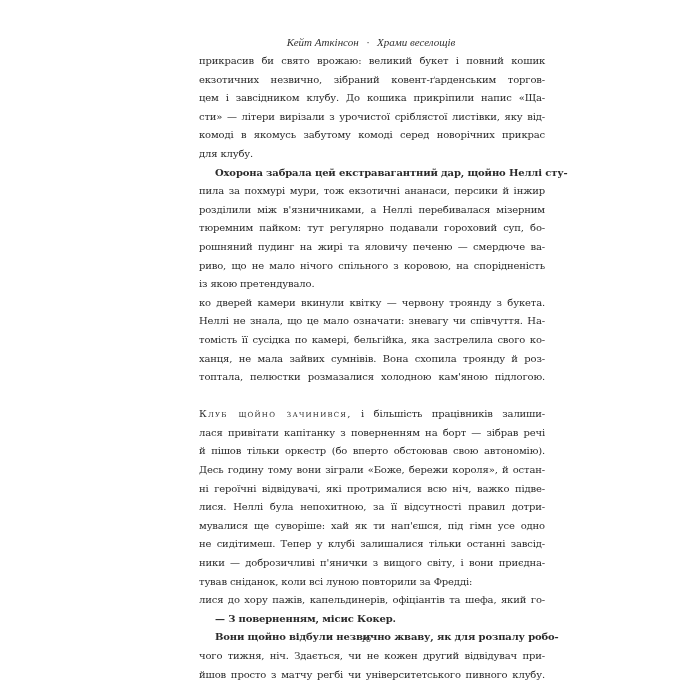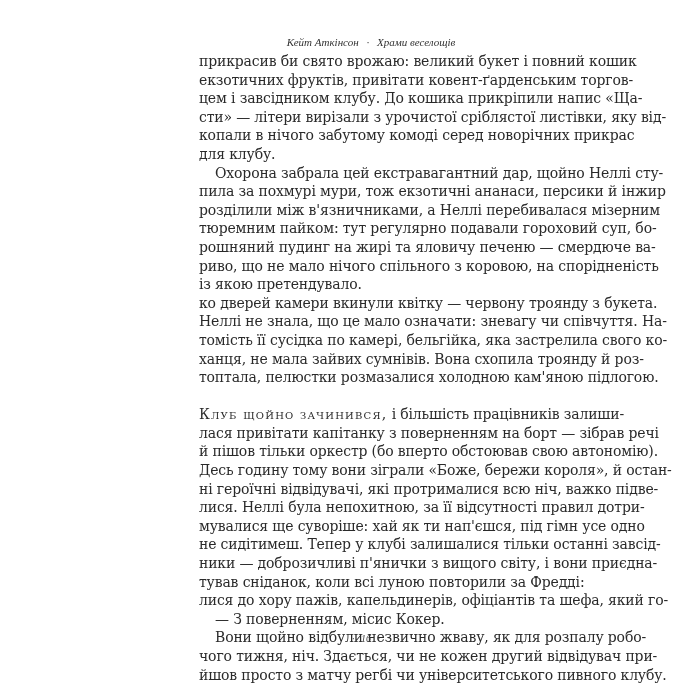--- a/index.html
+++ b/index.html
@@ -1,43 +1,43 @@
 <!DOCTYPE html>
 <html><head>
 <meta charset="utf-8">
 <style>
   html, body { margin:0; padding:0; background:#ffffff; }
   body { width:700px; height:700px; position:relative; overflow:hidden; font-family:"DejaVu Serif", serif; color:#2a2a2a; }
   .page { position:absolute; left:16px; top:0; width:700px; height:700px; background:#fff; }
   .running-head { position:absolute; top:36px; left:170px; width:370px; text-align:center; font-style:italic; font-size:11px; color:#333; font-family:"Liberation Serif", serif; }
   .text { position:absolute; left:183px; width:346px; top:52px; }
-  .line { display:block; height:18.6px; line-height:18.6px; font-size:14px; white-space:nowrap; text-align:justify; text-align-last:justify; letter-spacing:-0.15px; }
+  .line { display:block; height:18.6px; line-height:18.6px; font-size:10px; white-space:nowrap; text-align:justify; text-align-last:justify; letter-spacing:-0.15px; }
   .line.last { text-align-last:left; }
-  .line.indent { padding-left:16px; }
+  .line.indent { padding-left:16px;font-weight:bold; }
   .gap { height:18.6px; }
   .sc { font-variant:small-caps; letter-spacing:1.2px; }
   .folio { position:absolute; top:633px; left:300px; width:100px; text-align:center; font-style:italic; font-size:10px; color:#444; font-family:"Liberation Serif", serif; }
 </style>
 </head>
 <body>
 
 <div class="page">
 
   <div class="running-head">
     <span>Кейт Аткінсон</span>
     <span style="margin:0 5px;">·</span>
     <span>Храми веселощів</span>
   </div>
 
   <div class="text">
     <span class="line">прикрасив би свято врожаю: великий букет і повний кошик</span>
-    <span class="line">екзотичних фруктів, привітати ковент-ґарденським торгов-</span>
+    <span class="line">екзотичних незвично, зібраний ковент-ґарденським торгов-</span>
     <span class="line">цем і завсідником клубу. До кошика прикріпили напис «Ща-</span>
     <span class="line">сти» — літери вирізали з урочистої сріблястої листівки, яку від-</span>
-    <span class="line">копали в нічого забутому комоді серед новорічних прикрас</span>
+    <span class="line">комоді в якомусь забутому комоді серед новорічних прикрас</span>
     <span class="line last">для клубу.</span>
     <span class="line indent">Охорона забрала цей екстравагантний дар, щойно Неллі сту-</span>
     <span class="line">пила за похмурі мури, тож екзотичні ананаси, персики й інжир</span>
     <span class="line">розділили між в'язничниками, а Неллі перебивалася мізерним</span>
     <span class="line">тюремним пайком: тут регулярно подавали гороховий суп, бо-</span>
     <span class="line">рошняний пудинг на жирі та яловичу печеню — смердюче ва-</span>
     <span class="line">риво, що не мало нічого спільного з коровою, на спорідненість</span>
     <span class="line last">із якою претендувало.</span>
     <span class="line">ко дверей камери вкинули квітку — червону троянду з букета.</span>
     <span class="line">Неллі не знала, що це мало означати: зневагу чи співчуття. На-</span>

